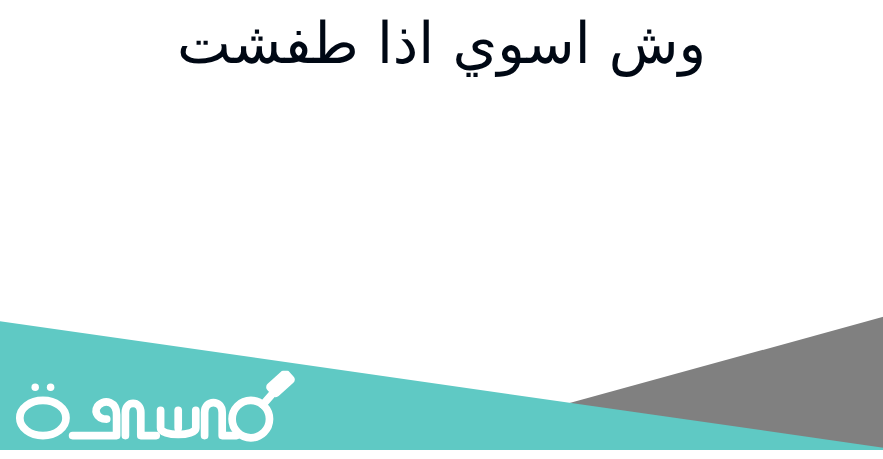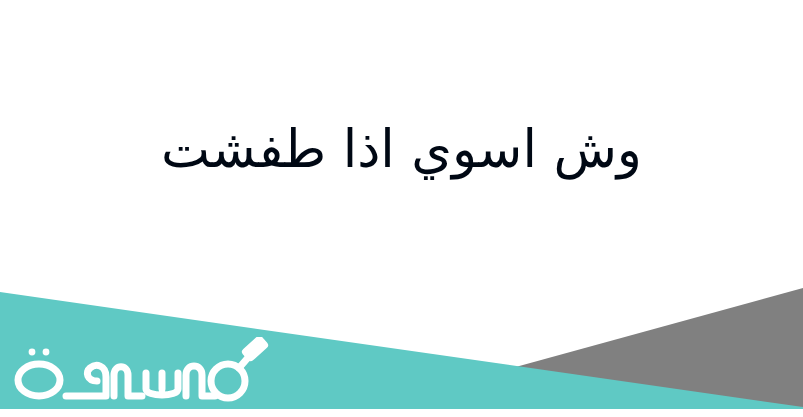--- a/index.html
+++ b/index.html
@@ -21,21 +21,21 @@
   }
 
   
   .headline-area {
     position: absolute;
     left: 0;
     top: 0;
     width: 803px;
     height: 290px;
     display: flex;
-    align-items: center;
+    align-items: flex-start;
     justify-content: center;
     box-sizing: border-box;
     padding: 0 40px;
   }
   .headline {
     direction: rtl;
     unicode-bidi: isolate;
     text-align: center;
     font-family: "DejaVu Sans", sans-serif;
     font-size: 52px;

